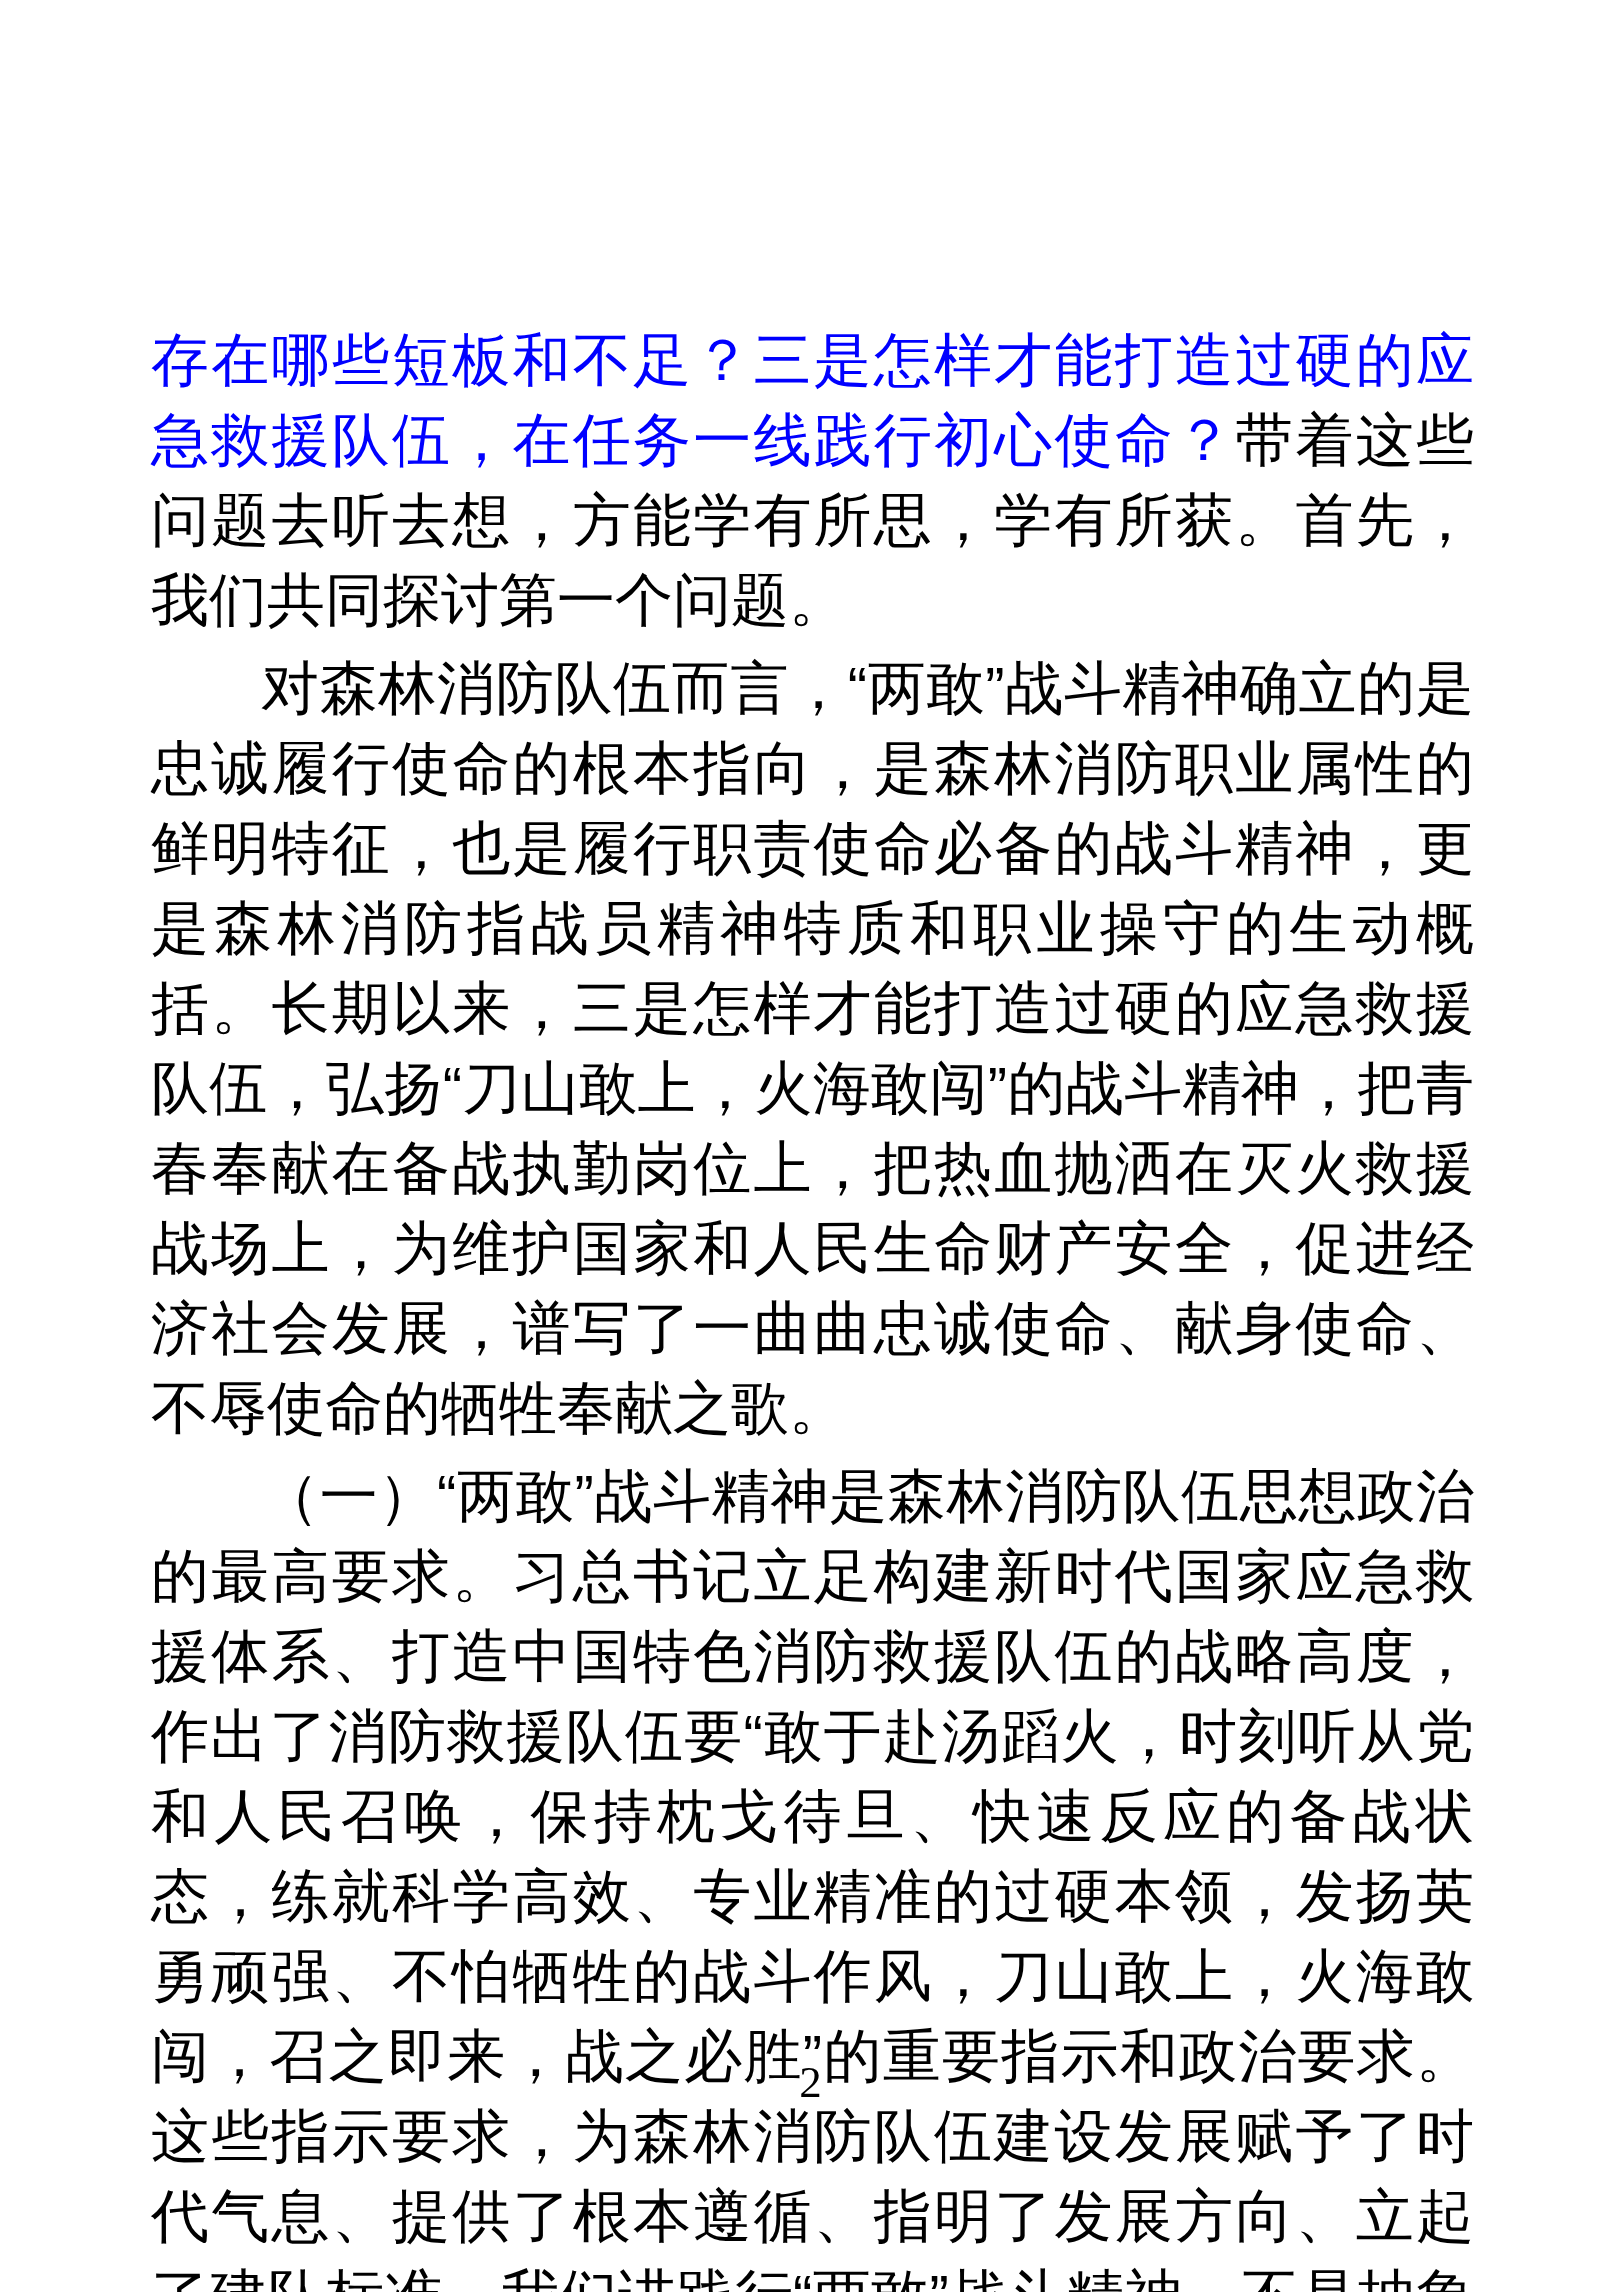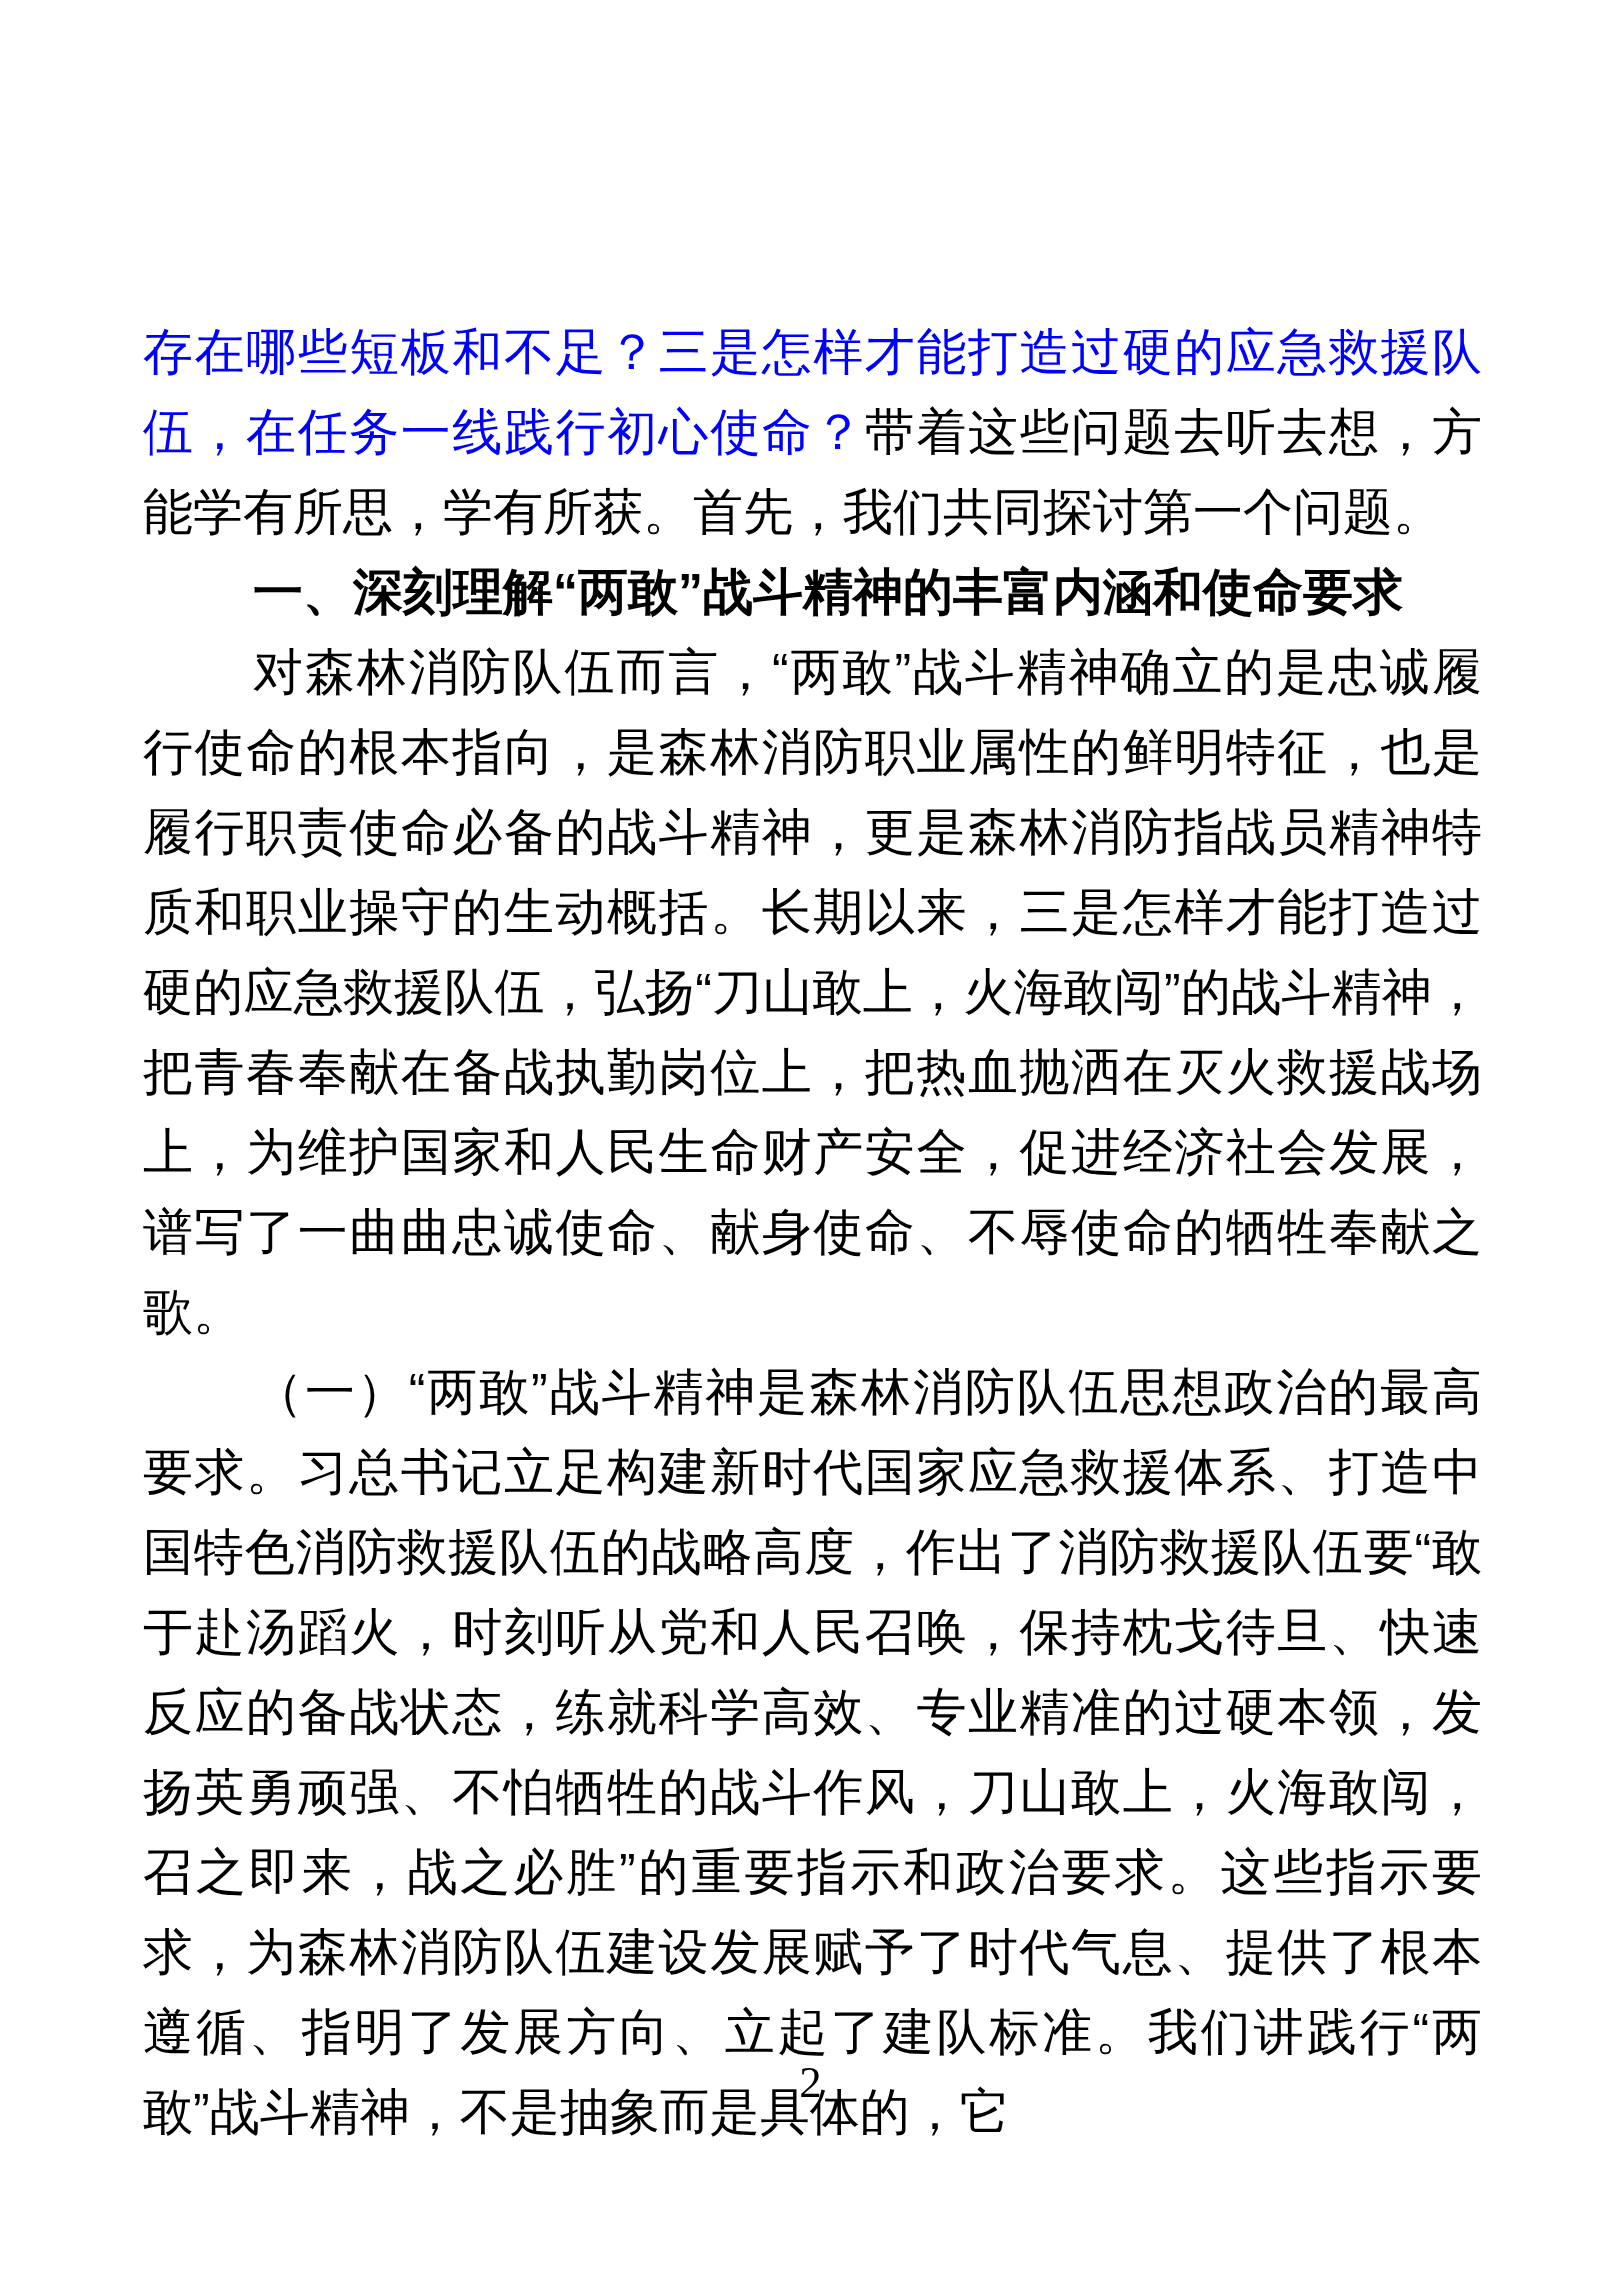--- a/index.html
+++ b/index.html
@@ -15,22 +15,22 @@
     overflow: hidden;
     font-family: "Liberation Sans", "DejaVu Sans", sans-serif;
   }
   .content {
     position: absolute;
     left: 143px;
     top: 312px;
     width: 1339px;
   }
   .para {
-    margin: 0;
-    font-size: 50px;
+    margin: 8px;
+    font-size: 58px;
     line-height: 80px;
     text-align: justify;
     color: #000000;
     letter-spacing: 0px;
   }
   .para.indent {
     text-indent: 110px;
   }
   .para.heading {
     font-weight: bold;
@@ -45,21 +45,20 @@
     font-size: 45px;
     color: #000000;
   }
 </style>
 </head>
 <body>
 
 <div class="page">
   <div class="content" id="paragraphs-container">
       <p class="para"><span style="color: rgb(0, 0, 255);">存在哪些短板和不足？三是怎样才能打造过硬的应急救援队伍，在任务一线践行初心使命？</span><span style="color: rgb(0, 0, 0);">带着这些问题去听去想，方能学有所思，学有所获。首先，我们共同探讨第一个问题。</span></p>
-      <p class="para indent heading"><span style="color: rgb(0, 0, 0);">一、深刻理解“两敢”战斗精神的丰富内涵和使命要求</span></p>
       <p class="para indent"><span style="color: rgb(0, 0, 0);">对森林消防队伍而言，“两敢”战斗精神确立的是忠诚履行使命的根本指向，是森林消防职业属性的鲜明特征，也是履行职责使命必备的战斗精神，更是森林消防指战员精神特质和职业操守的生动概括。长期以来，三是怎样才能打造过硬的应急救援队伍，弘扬“刀山敢上，火海敢闯”的战斗精神，把青春奉献在备战执勤岗位上，把热血抛洒在灭火救援战场上，为维护国家和人民生命财产安全，促进经济社会发展，谱写了一曲曲忠诚使命、献身使命、不辱使命的牺牲奉献之歌。</span></p>
       <p class="para indent"><span style="color: rgb(0, 0, 0);">（一）“两敢”战斗精神是森林消防队伍思想政治的最高要求。习总书记立足构建新时代国家应急救援体系、打造中国特色消防救援队伍的战略高度，作出了消防救援队伍要“敢于赴汤蹈火，时刻听从党和人民召唤，保持枕戈待旦、快速反应的备战状态，练就科学高效、专业精准的过硬本领，发扬英勇顽强、不怕牺牲的战斗作风，刀山敢上，火海敢闯，召之即来，战之必胜”的重要指示和政治要求。这些指示要求，为森林消防队伍建设发展赋予了时代气息、提供了根本遵循、指明了发展方向、立起了建队标准。我们讲践行“两敢”战斗精神，不是抽象而是具体的，它</span></p>
     </div>
   <div class="footer">
     <span>2</span>
   </div>
 </div>
 
 
 </body></html>

